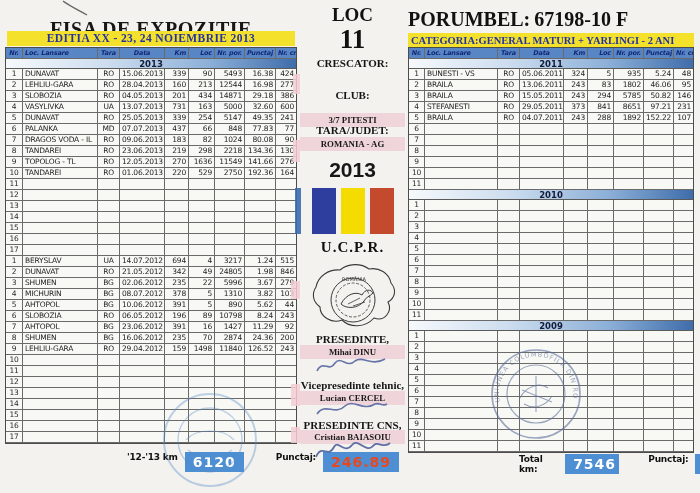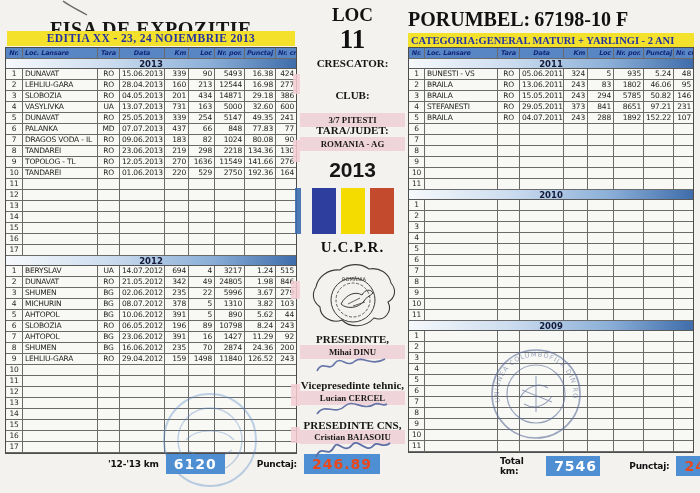--- a/index.html
+++ b/index.html
@@ -31,21 +31,21 @@
            overflow:hidden; white-space:nowrap; letter-spacing:-0.2px; }
   .tcell:last-child { border-right:none; }
   .thead .tcell { background:#5886c5; color:#12297b; font-style:italic; font-weight:bold; font-size:6.5px; height:11px; }
   .yearband { height:10px; line-height:10px; text-align:center; font-weight:bold; font-size:8.5px; color:#141b38;
            border-bottom:1px solid #5a5a5a;
            background:linear-gradient(90deg,#f6f9fc 0%,#cdddef 35%,#8cb0d8 70%,#3f6dab 100%); }
   .a-l { text-align:left; } .a-c { text-align:center; } .a-r { text-align:right; }
   .num { color:#2a2a2a; }
 
   
-  .totals { position:absolute; display:flex; align-items:center; height:24px; }
+  .totals { position:absolute; display:flex; align-items:flex-start; height:24px;margin-left:19px; }
   .totals-left  { left:108px; top:452px; gap:7px; }
   .totals-right { left:500px; top:454px; gap:7px; }
   .tot-label { font-weight:bold; font-size:9px; color:#111; letter-spacing:-0.2px; }
   .tot-gap { width:18px; }
   .tot-box { background:#4e8ed2; color:#ffffff; font-weight:bold; font-size:14px;
              padding:2px 8px; min-width:48px; text-align:center; letter-spacing:1px; }
   .tot-box.red { color:#e8481d; }
 
   
   .mid { position:absolute; left:300px; width:105px; text-align:center; }
@@ -270,21 +270,20 @@
         <div class="tcell a-c num">17</div>
         <div class="tcell a-l">&nbsp;</div>
         <div class="tcell a-c">&nbsp;</div>
         <div class="tcell a-c">&nbsp;</div>
         <div class="tcell a-r">&nbsp;</div>
         <div class="tcell a-r">&nbsp;</div>
         <div class="tcell a-r">&nbsp;</div>
         <div class="tcell a-r">&nbsp;</div>
         <div class="tcell a-r">&nbsp;</div>
       </div>
-      <div class="yearband">2012</div>
       <div class="trow">
         <div class="tcell a-c num">1</div>
         <div class="tcell a-l">BERYSLAV</div>
         <div class="tcell a-c">UA</div>
         <div class="tcell a-c">14.07.2012</div>
         <div class="tcell a-r">694</div>
         <div class="tcell a-r">4</div>
         <div class="tcell a-r">3217</div>
         <div class="tcell a-r">1.24</div>
         <div class="tcell a-r">515</div>

